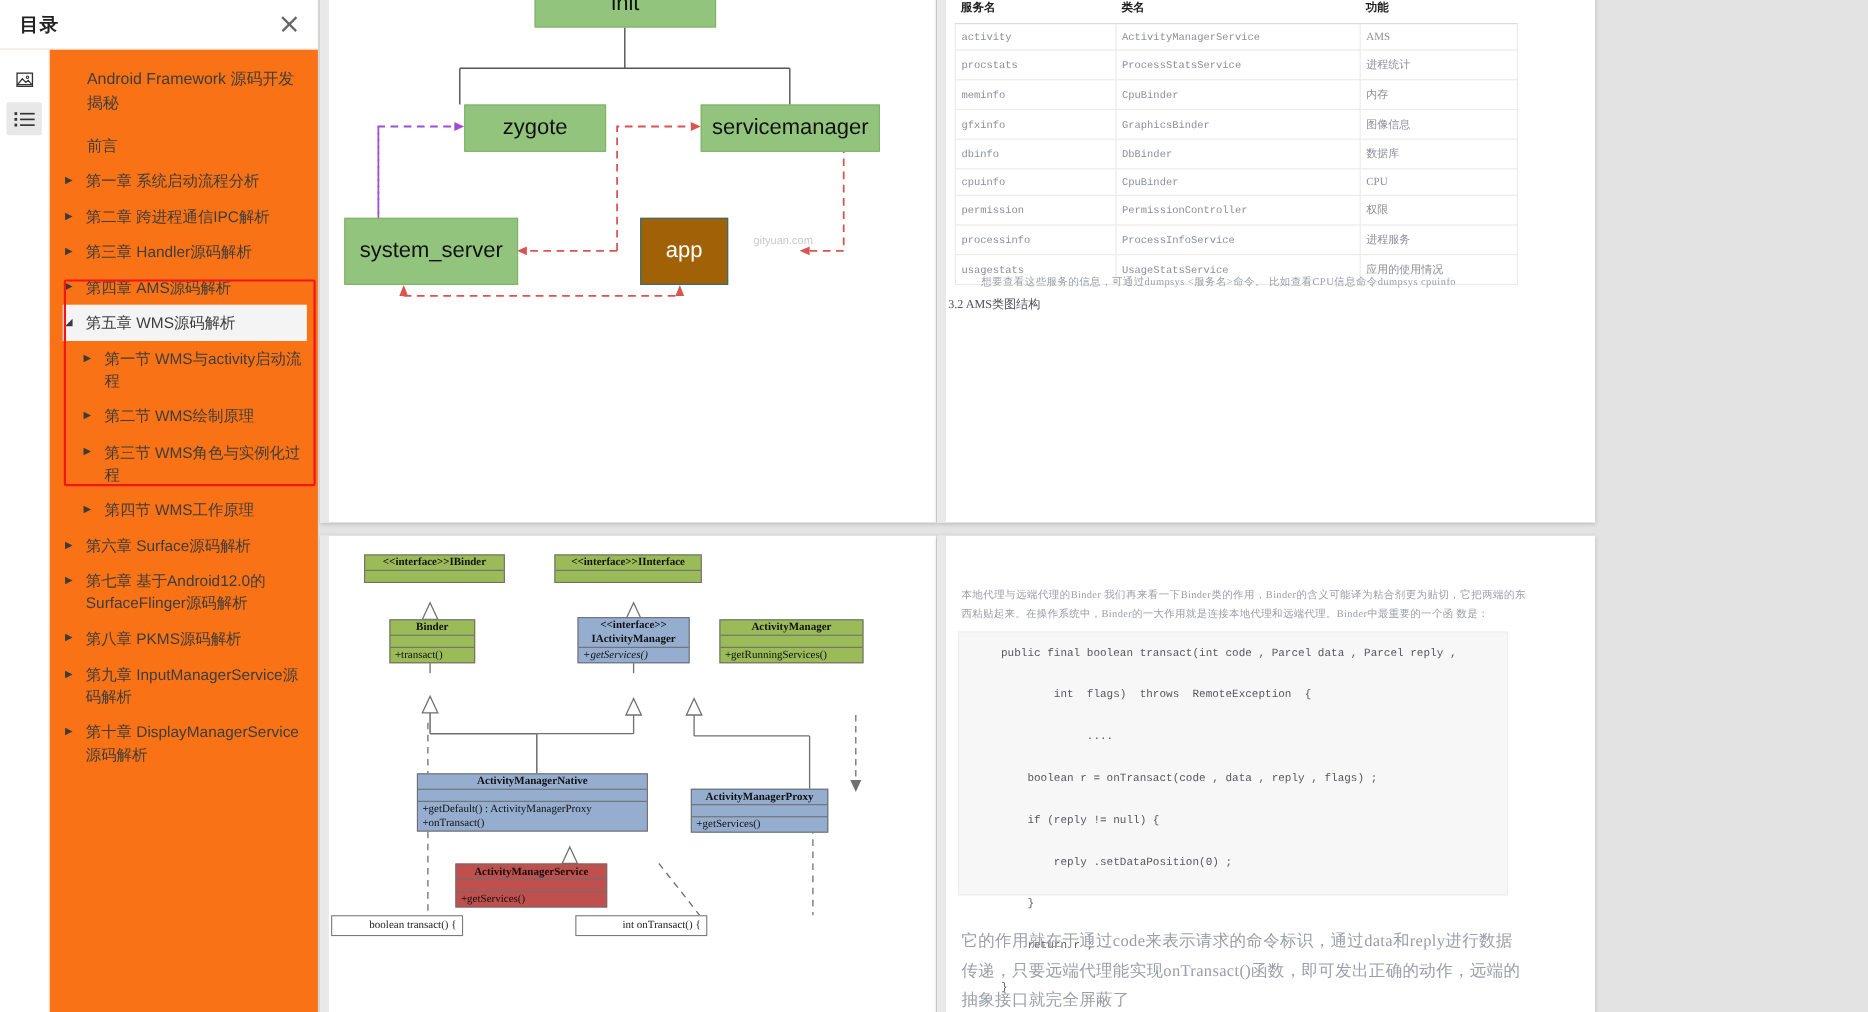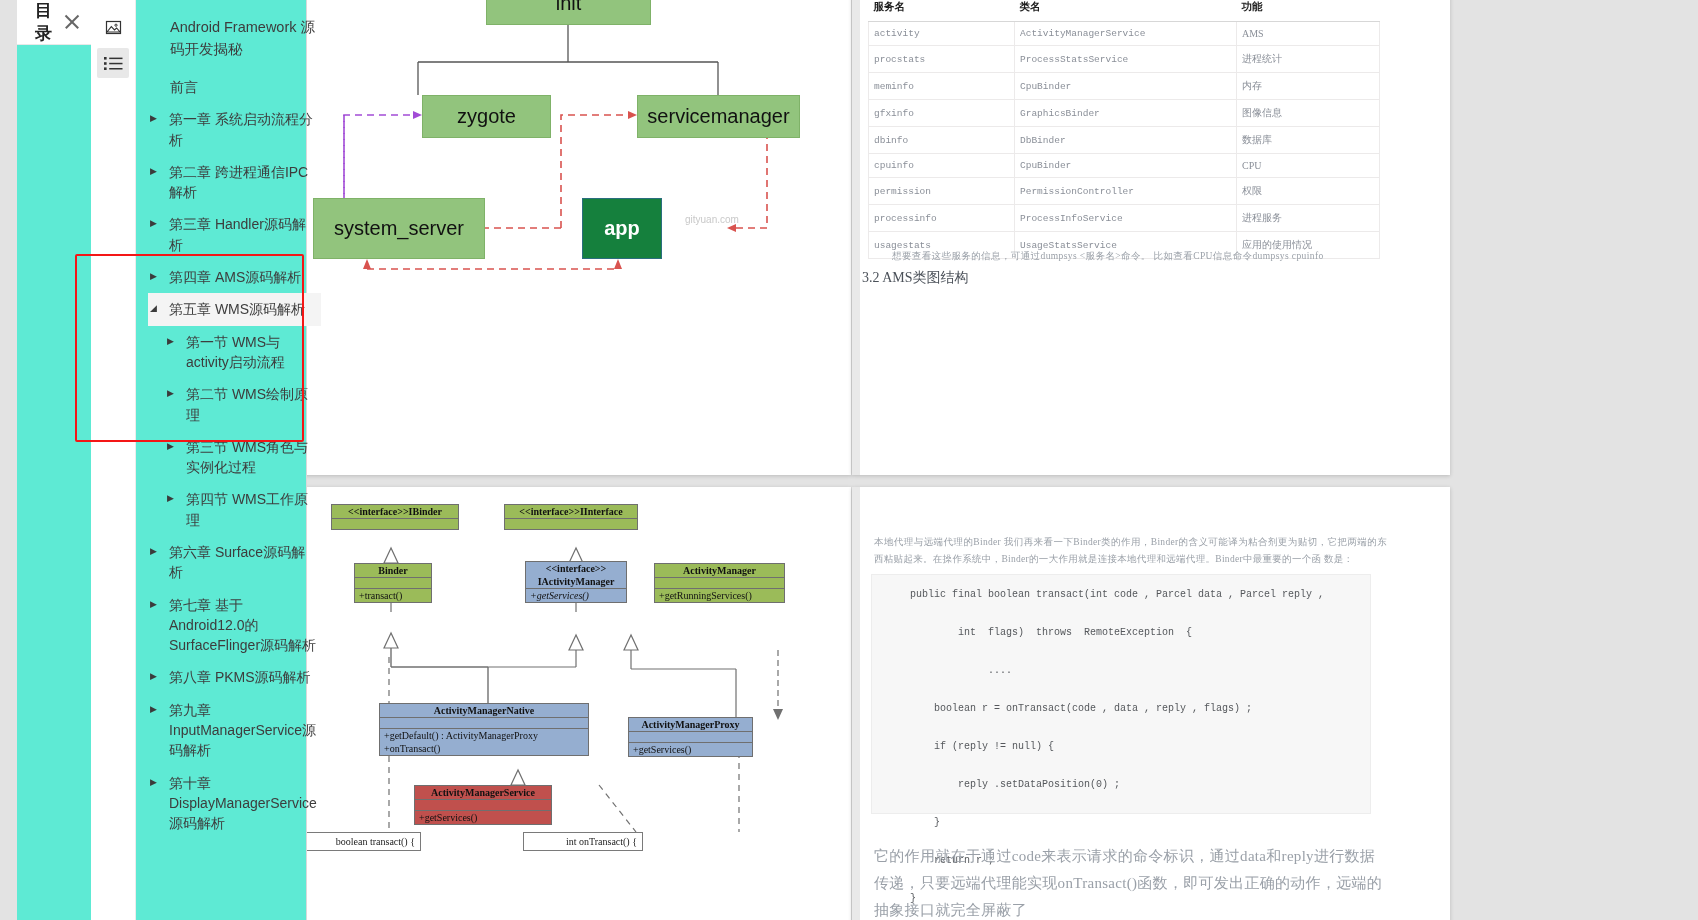--- a/index.html
+++ b/index.html
@@ -6,23 +6,23 @@
   html, body { width:1698px; height:920px; overflow:hidden; }
   body {
     font-family: "Liberation Sans", "DejaVu Sans", sans-serif;
     background: #e3e3e3;
     color:#333;
   }
   .app { position:relative; width:1698px; height:920px; }
 
   
   .toc-panel{
-    position:absolute; left:17px; top:0; width:290px; height:920px;
-    background:#5eead4; border-right:1px solid #d9d9d9; z-index:20;
-    display:flex; flex-direction:row;
+    position:absolute; left:0; top:0; width:290px; height:920px;
+    background:#f97316; border-right:1px solid #d9d9d9; z-index:20;
+    display:flex; flex-direction:column;
   }
   .toc-header{
     height:45px; min-height:45px; display:flex; align-items:center;
     justify-content:space-between; padding:0 14px 0 18px;
     border-bottom:1px solid #e8e8e8; background:#fff;
   }
   .toc-title{ font-size:17px; font-weight:bold; color:#222; letter-spacing:1px;}
   .toc-close{ width:24px;height:24px; position:relative; cursor:pointer; opacity:.75;}
   .toc-close:before,.toc-close:after{
     content:""; position:absolute; left:3px; top:11px; width:18px; height:1.6px;
@@ -84,21 +84,21 @@
   .p-br{ left:562px; top:487px;  width:598px;  height:725px; }
 
   
   .flow{ position:absolute; left:0; top:0; width:100%; height:100%; }
   .fbox{
     position:absolute; background:#92c47d; border:1px solid #7fb268;
     display:flex; align-items:center; justify-content:center;
     font-size:20px; color:#111; font-family:"Liberation Sans", sans-serif;
     white-space:nowrap;
   }
-  .fbox.app-box{ background:#15803d; color:#fff; border-color:#2a6e7e;font-weight:bold; }
+  .fbox.app-box{ background:#a16207; color:#fff; border-color:#2a6e7e; }
   .wmark{ position:absolute; font-size:10px; color:#c9c9c9; }
 
   
   .doc-table{
     position:absolute; left:16px; top:244px; width:512px;
     border-collapse:collapse; font-size:9.5px;
   }
   .doc-table th, .doc-table td{
     border:1px solid #eceaea; padding:6px 6px 6px 5px; text-align:left;
     vertical-align:middle; color:#8a8f98; font-weight:normal;
@@ -111,21 +111,21 @@
   }
   .doc-table td.fn{ font-family:"Liberation Serif","DejaVu Serif",serif; font-size:10px;}
   .doc-table td:nth-child(1){ width:146px; }
   .doc-table td:nth-child(2){ width:222px; }
   .tbl-note{
     position:absolute; left:40px; top:500px; width:510px;
     font-size:9.5px; color:#9aa0a8; letter-spacing:.4px;
     font-family:"Liberation Serif","DejaVu Serif",serif;
   }
   .sec-head{
-    position:absolute; left:10px; top:519px; font-size:14px; color:#4b5159;
+    position:absolute; left:10px; top:519px; font-size:11px; color:#4b5159;
     font-family:"Liberation Serif","DejaVu Serif",serif;
   }
 
   
   .uml{ position:absolute; inset:0; }
   .ubox{ position:absolute; border:1px solid #6f6f6f; background:#9bbb59;
          font-family:"Liberation Serif","DejaVu Serif",serif; }
   .ubox.blue{ background:#95aed0; }
   .ubox.red{ background:#c0504d; }
   .ubox .row{
@@ -300,21 +300,21 @@
 
         <div class="fbox" style="left:195px;top:231px;width:165px;height:44px;">
           <span>init</span>
         </div>
         <div class="fbox" style="left:131px;top:345px;width:129px;height:43px;">
           <span>zygote</span>
         </div>
         <div class="fbox" style="left:346px;top:345px;width:163px;height:43px;">
           <span>servicemanager</span>
         </div>
-        <div class="fbox" style="left:22px;top:448px;width:172px;height:61px;">
+        <div class="fbox" style="left:22px;top:448px;width:158px;height:61px;">
           <span>system_server</span>
         </div>
         <div class="fbox app-box" style="left:291px;top:448px;width:80px;height:61px;">
           <span>app</span>
         </div>
 
         <div class="wmark" style="left:394px;top:464px;">gityuan.com</div>
       </div>
     </div>
 

